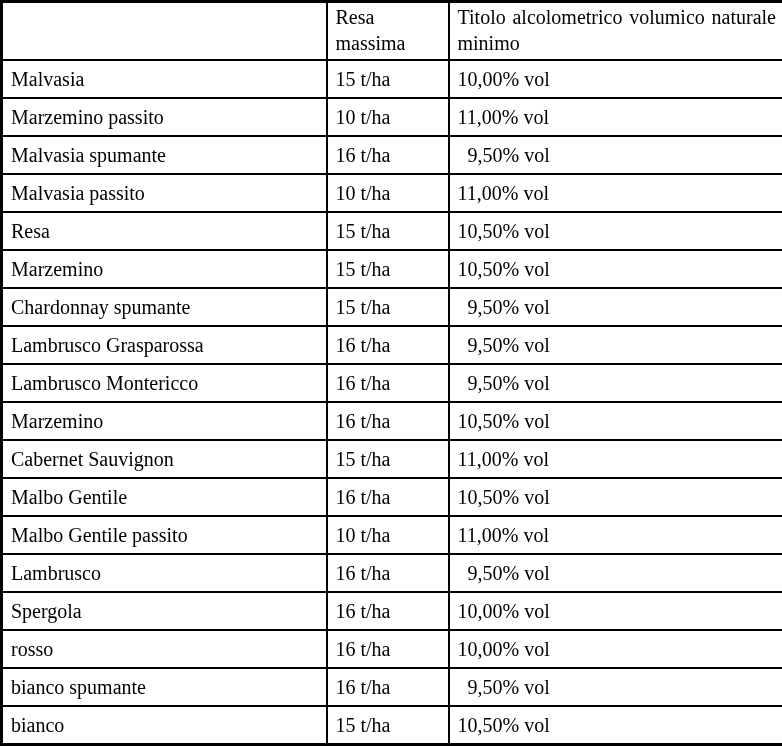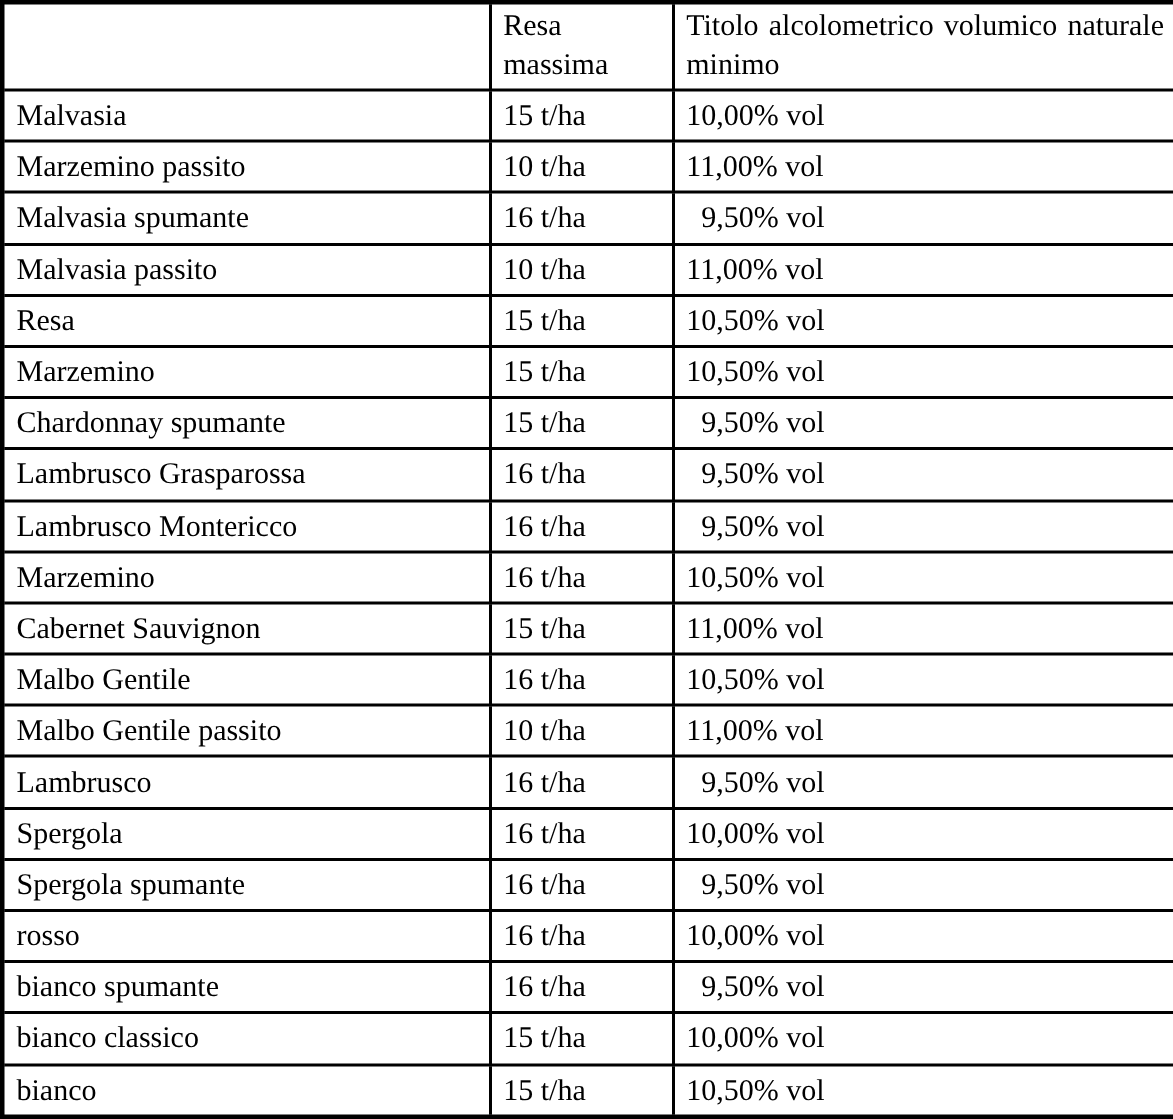--- a/index.html
+++ b/index.html
@@ -154,44 +154,34 @@
         <td>16 t/ha</td>
         <td> 9,50% vol</td>
       </tr>
 
       <tr>
         <td>Spergola</td>
         <td>16 t/ha</td>
         <td>10,00% vol</td>
       </tr>
 
-      <tr>
-        <td>Spergola spumante</td>
-        <td>16 t/ha</td>
-        <td> 9,50% vol</td>
-      </tr>
 
 
       <tr>
         <td>rosso</td>
         <td>16 t/ha</td>
         <td>10,00% vol</td>
       </tr>
 
       <tr>
         <td>bianco spumante</td>
         <td>16 t/ha</td>
         <td> 9,50% vol</td>
       </tr>
 
-      <tr>
-        <td>bianco classico</td>
-        <td>15 t/ha</td>
-        <td>10,00% vol</td>
-      </tr>
 
       <tr>
         <td>bianco</td>
         <td>15 t/ha</td>
         <td>10,50% vol</td>
       </tr>
     </tbody>
 </table>
 
 </body></html>

